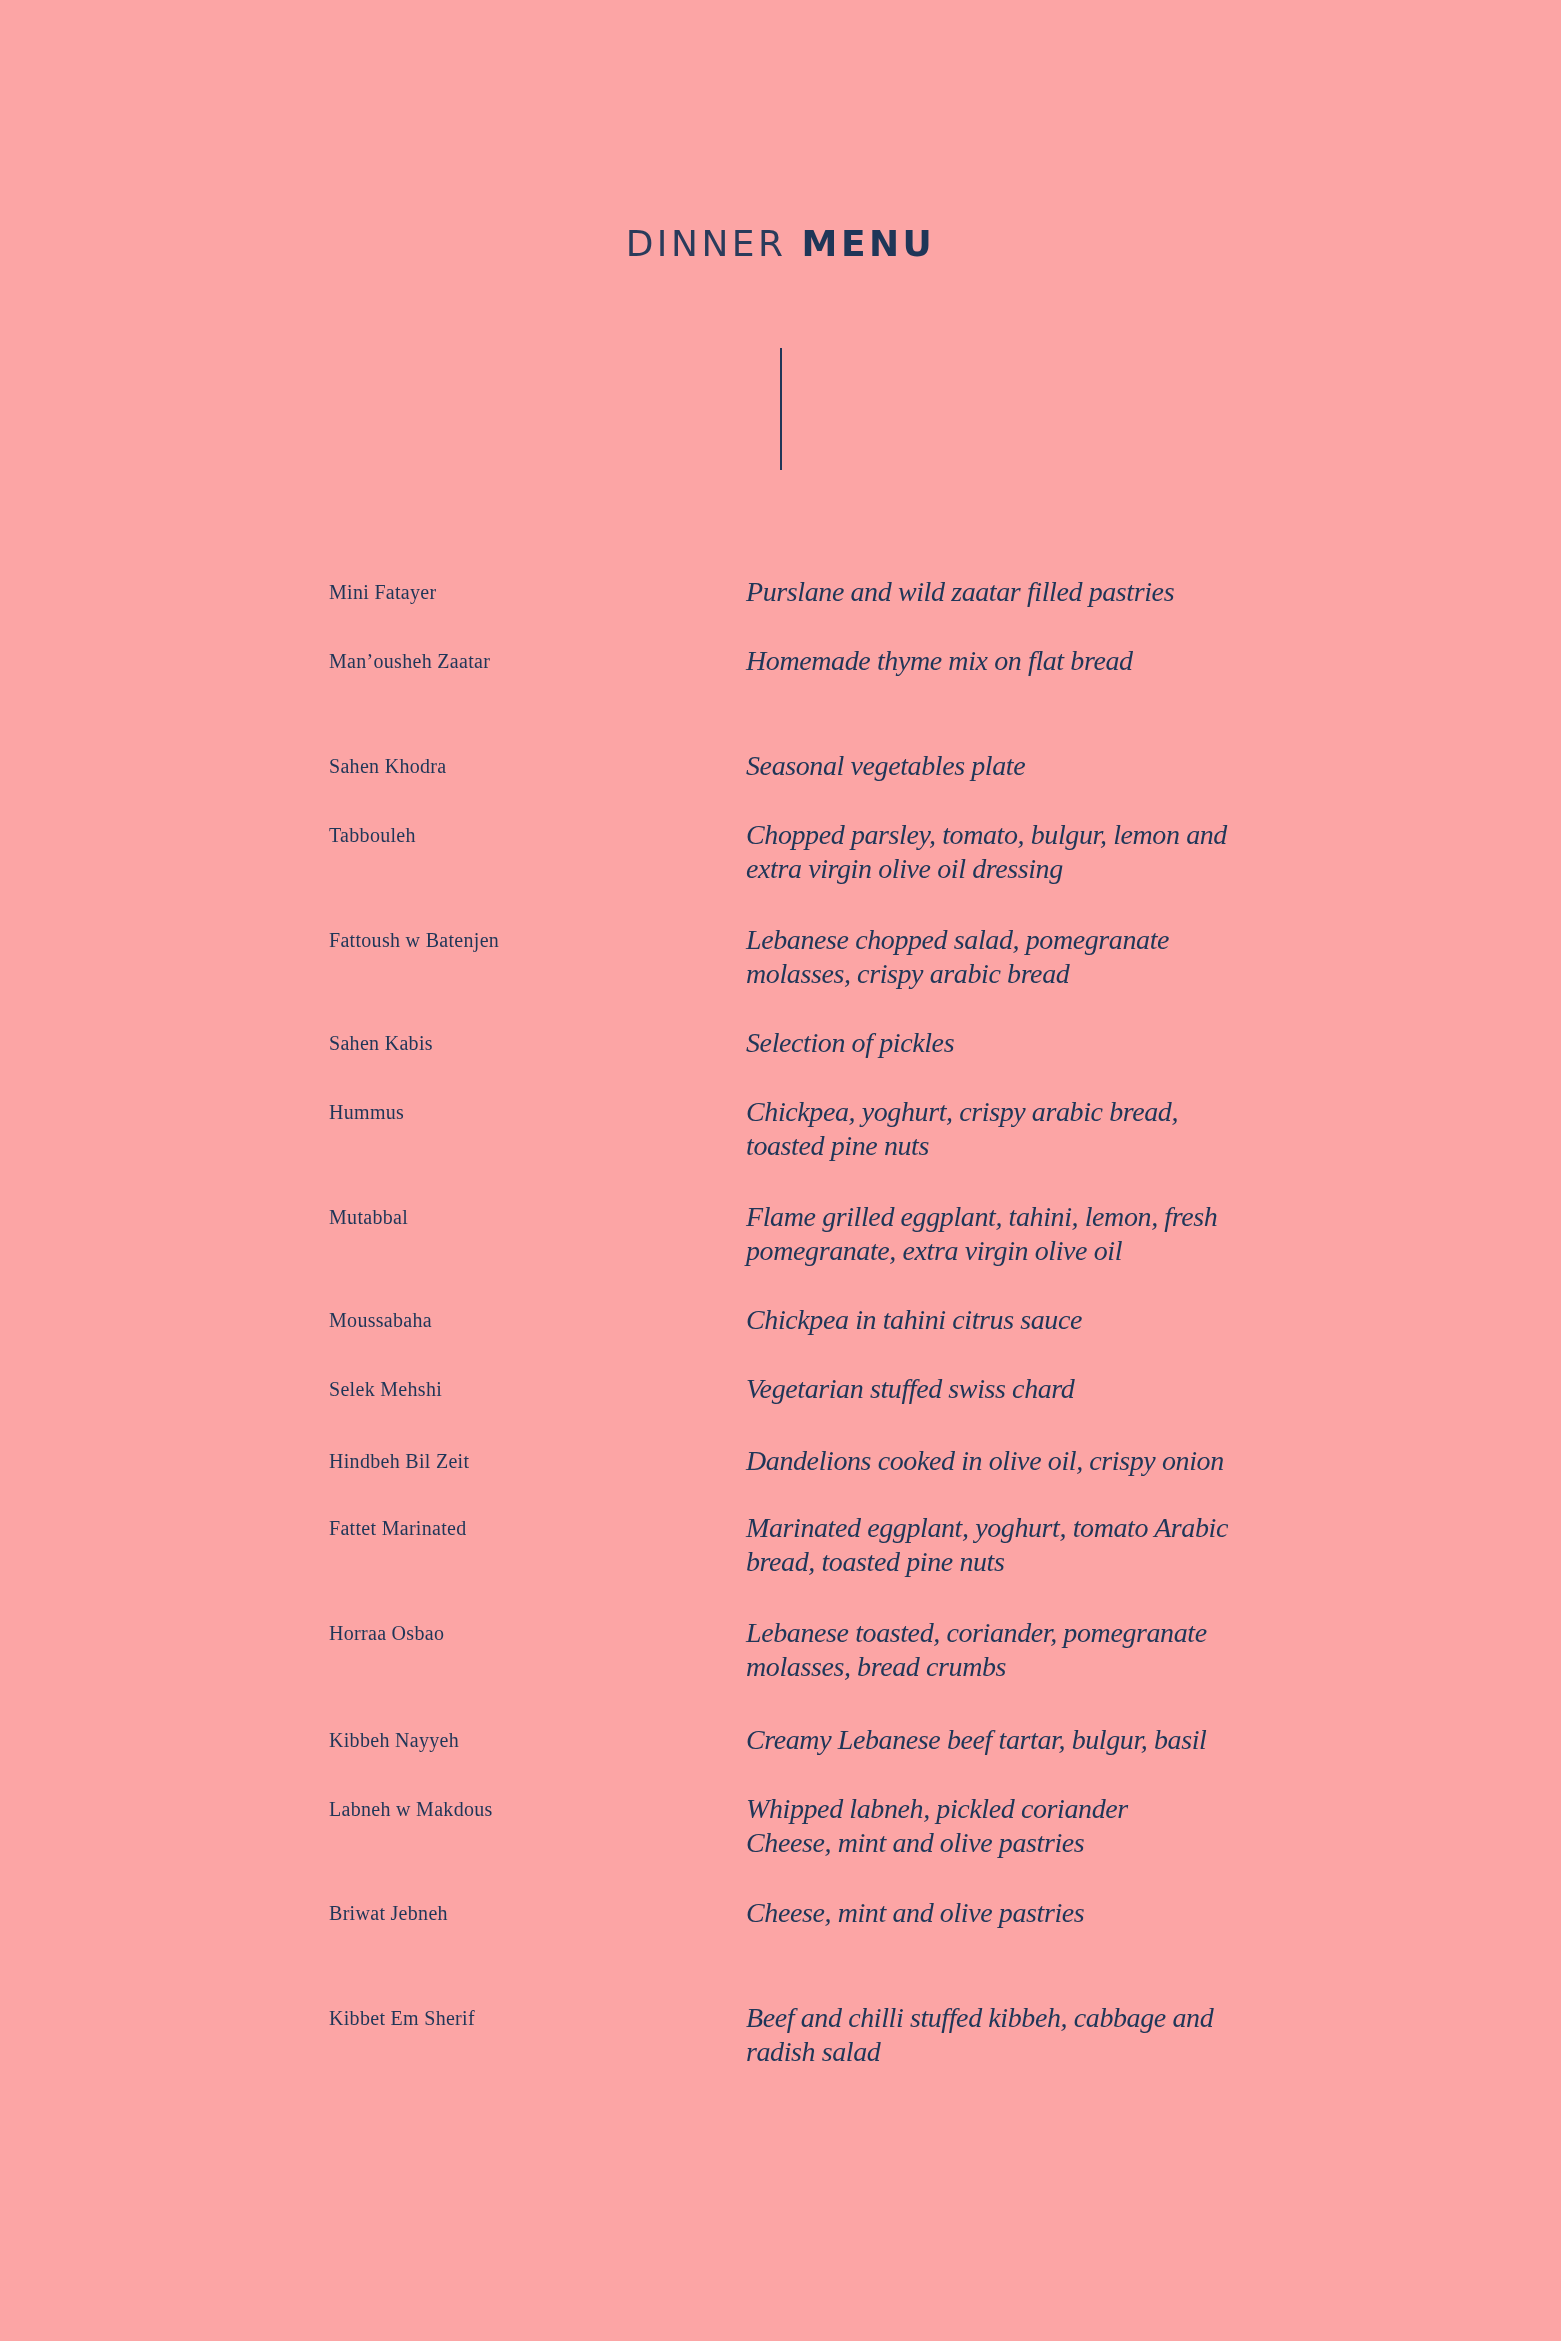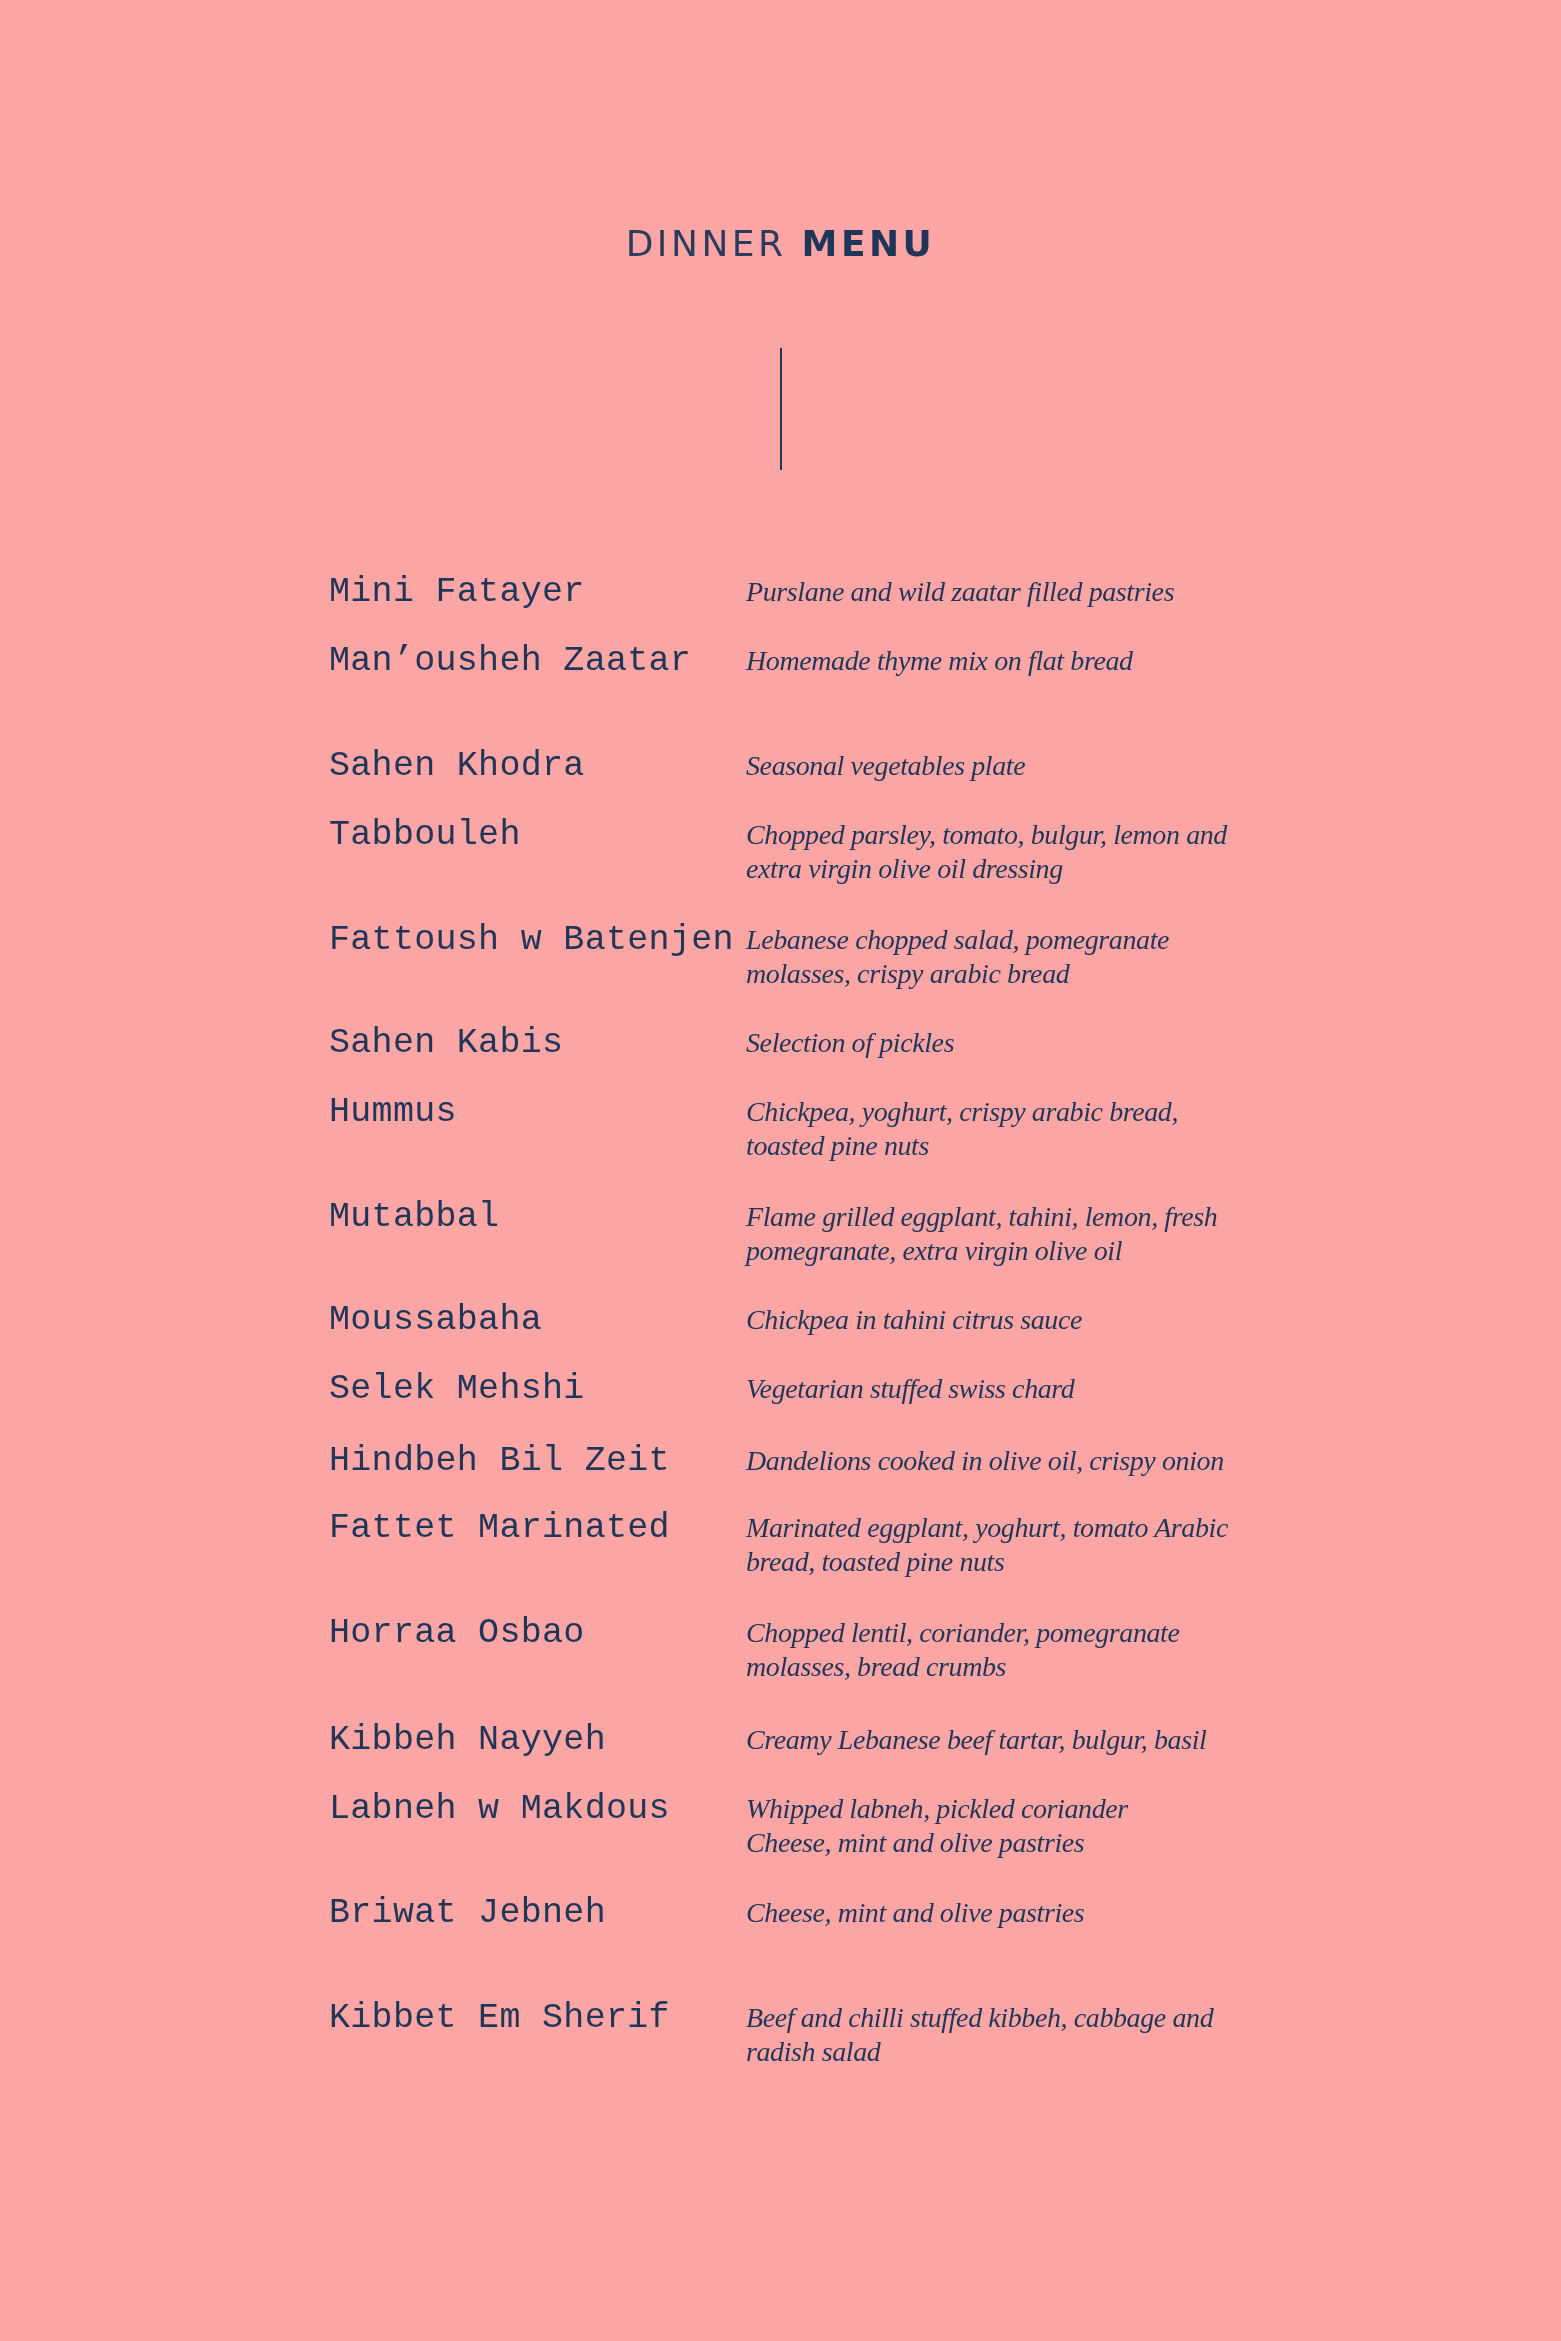--- a/index.html
+++ b/index.html
@@ -10,21 +10,21 @@
     text-align: center; font-family: "DejaVu Sans", sans-serif;
     font-size: 36px; line-height: 45px; letter-spacing: 3.5px; color: #1f3658;
   }
   .title .light { font-weight: 200; font-family: "DejaVu Sans", sans-serif; -webkit-text-stroke: 0; font-stretch: normal; }
   .title .bold { font-weight: 700; }
   .title .light { font-weight: normal; opacity: 0.95; }
   .divider { position: absolute; left: 780px; top: 348px; width: 2.1px; height: 122px; background: #1f3658; }
   .row { position: absolute; left: 0; width: 1561px; }
   .name {
     position: absolute; left: 329px; top: 0; width: 390px;
-    font-family: Liberation Mono, monospace; font-size: 35px; line-height: 34px;
+    font-family: Liberation Serif, serif; font-size: 20px; line-height: 34px;
     color: #1f3658; letter-spacing: 0.3px; white-space: nowrap;
   }
   .desc {
     position: absolute; left: 746px; top: 0; width: 501px;
     font-family: "Liberation Serif", serif; font-style: italic; font-size: 28px;
     line-height: 34px; color: #1f3658; letter-spacing: -0.4px;
   }
   .desc span { display: block; white-space: nowrap; }
 </style>
 </head>
@@ -124,21 +124,21 @@
     <div class="name">Fattet Marinated</div>
     <div class="desc">
       <span>Marinated eggplant, yoghurt, tomato Arabic</span>
       <span>bread, toasted pine nuts</span>
     </div>
   </div>
 
   <div class="row" style="top:1616px">
     <div class="name">Horraa Osbao</div>
     <div class="desc">
-      <span>Chopped lentil, coriander, pomegranate</span>
+      <span>Lebanese toasted, coriander, pomegranate</span>
       <span>molasses, bread crumbs</span>
     </div>
   </div>
 
   <div class="row" style="top:1723px">
     <div class="name">Kibbeh Nayyeh</div>
     <div class="desc">
       <span>Creamy Lebanese beef tartar, bulgur, basil</span>
     </div>
   </div>

